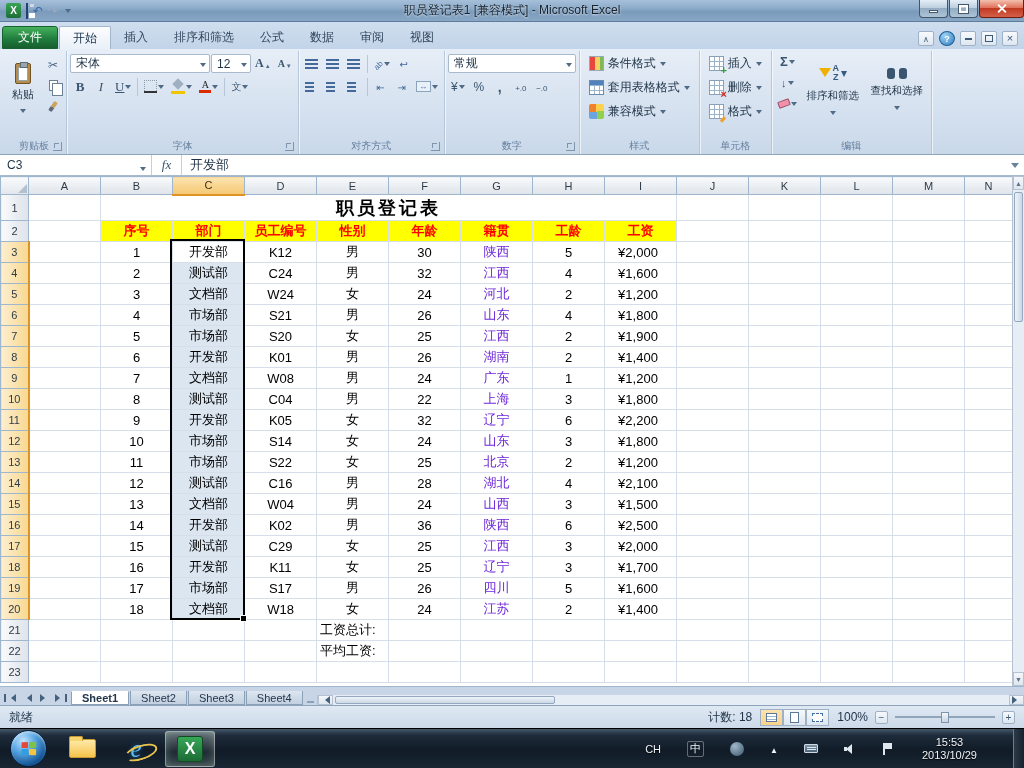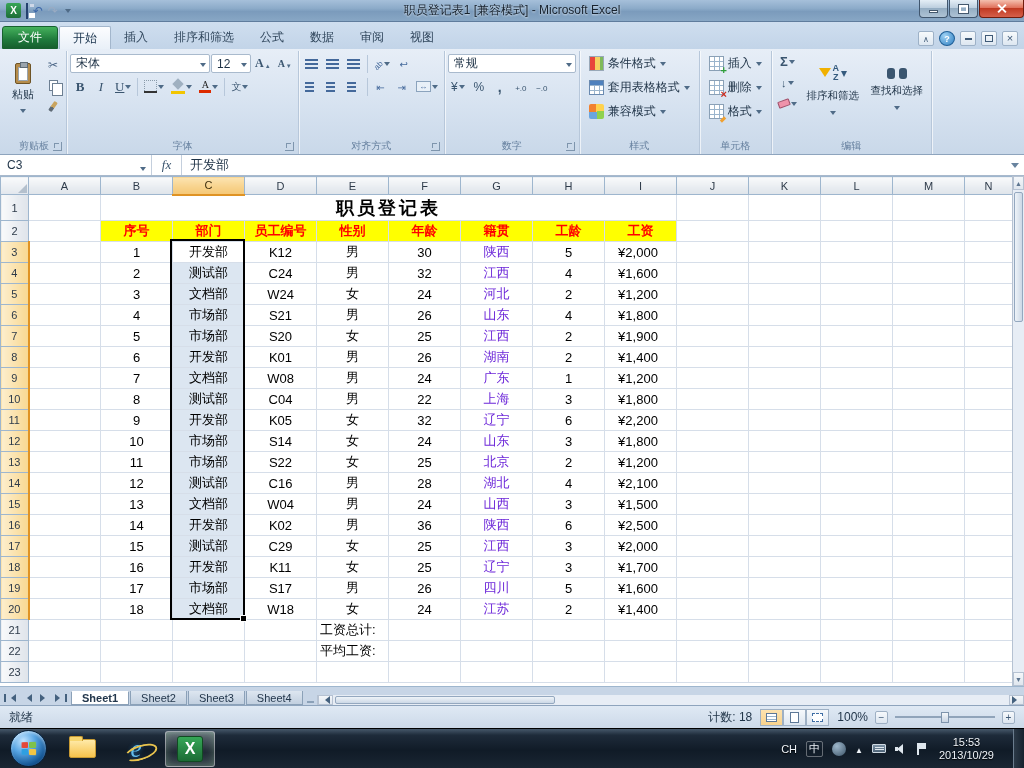--- a/index.html
+++ b/index.html
@@ -216,21 +216,21 @@
 .orbflag{width:15px;height:13px;display:grid;grid-template-columns:1fr 1fr;grid-template-rows:1fr 1fr;gap:1px;transform:perspective(40px) rotateY(-14deg)}
 .orbflag span{border-radius:1px}
 .tbi{width:50px;height:36px;margin:0 2px;display:flex;align-items:center;justify-content:center;border-radius:3px;position:relative}
 .tbi.active{background:linear-gradient(rgba(255,255,255,.30),rgba(255,255,255,.07) 60%,rgba(255,255,255,.14));border:1px solid rgba(255,255,255,.45);box-shadow:inset 0 0 8px rgba(160,220,160,.35)}
 .ic-folder{width:27px;height:19px;background:linear-gradient(#ffeaa9,#f6c34c);border:1px solid #c79a33;border-radius:2px;position:relative}
 .ic-folder::before{content:"";position:absolute;top:-4px;left:-1px;width:12px;height:4px;background:#f7d670;border:1px solid #c79a33;border-bottom:none;border-radius:2px 2px 0 0}
 .ic-ie{font-family:"Liberation Serif",serif;font-style:italic;font-size:25px;color:#62bbea;text-shadow:0 0 4px #1a6aa8;position:relative;line-height:25px}
 .ic-ie::after{content:"";position:absolute;left:-6px;top:9px;width:30px;height:11px;border:2px solid #e8c34e;border-left-color:transparent;border-radius:50%;transform:rotate(-18deg)}
 .ic-excel{width:26px;height:26px;border-radius:3px;background:linear-gradient(#36a757,#1c6b35);border:1px solid #114a22;color:#fff;font-weight:bold;font-size:16px;display:flex;align-items:center;justify-content:center}
 .ic-excel::before{content:"X"}
-.tray{margin-left:auto;display:flex;align-items:center;gap:9px;color:#eef3f8;font-size:11px}
+.tray{margin-left:auto;display:flex;align-items:center;gap:26px;color:#eef3f8;font-size:11px}
 .tray .txt{text-shadow:0 1px 1px #000}
 .imebox{min-width:16px;height:16px;padding:0 2px;display:flex;align-items:center;justify-content:center;border:1px solid rgba(255,255,255,.35);border-radius:2px;font-size:11px}
 .ime-circle{width:14px;height:14px;border-radius:50%;background:radial-gradient(circle at 35% 30%,#9fb8cc,#3c5468)}
 .ic-hidden::before{content:"▲";font-size:8px;color:#eef3f8}
 .ic-kbd{width:14px;height:9px;border:1px solid #cfd9e2;border-radius:1px;background:linear-gradient(#7e93a6,#4e6478);position:relative}
 .ic-kbd::before{content:"";position:absolute;left:2px;top:2px;width:9px;height:1px;background:#dfe7ee;box-shadow:0 2px 0 #dfe7ee}
 .ic-spk{position:relative;width:12px;height:12px}
 .ic-spk::before{content:"";position:absolute;left:0;top:4px;width:3px;height:4px;background:#dfe7ee}
 .ic-spk::after{content:"";position:absolute;left:2px;top:1px;width:0;height:0;border:5px solid transparent;border-right:6px solid #dfe7ee;border-left:none}
 .ic-flag{position:relative;width:10px;height:12px}

